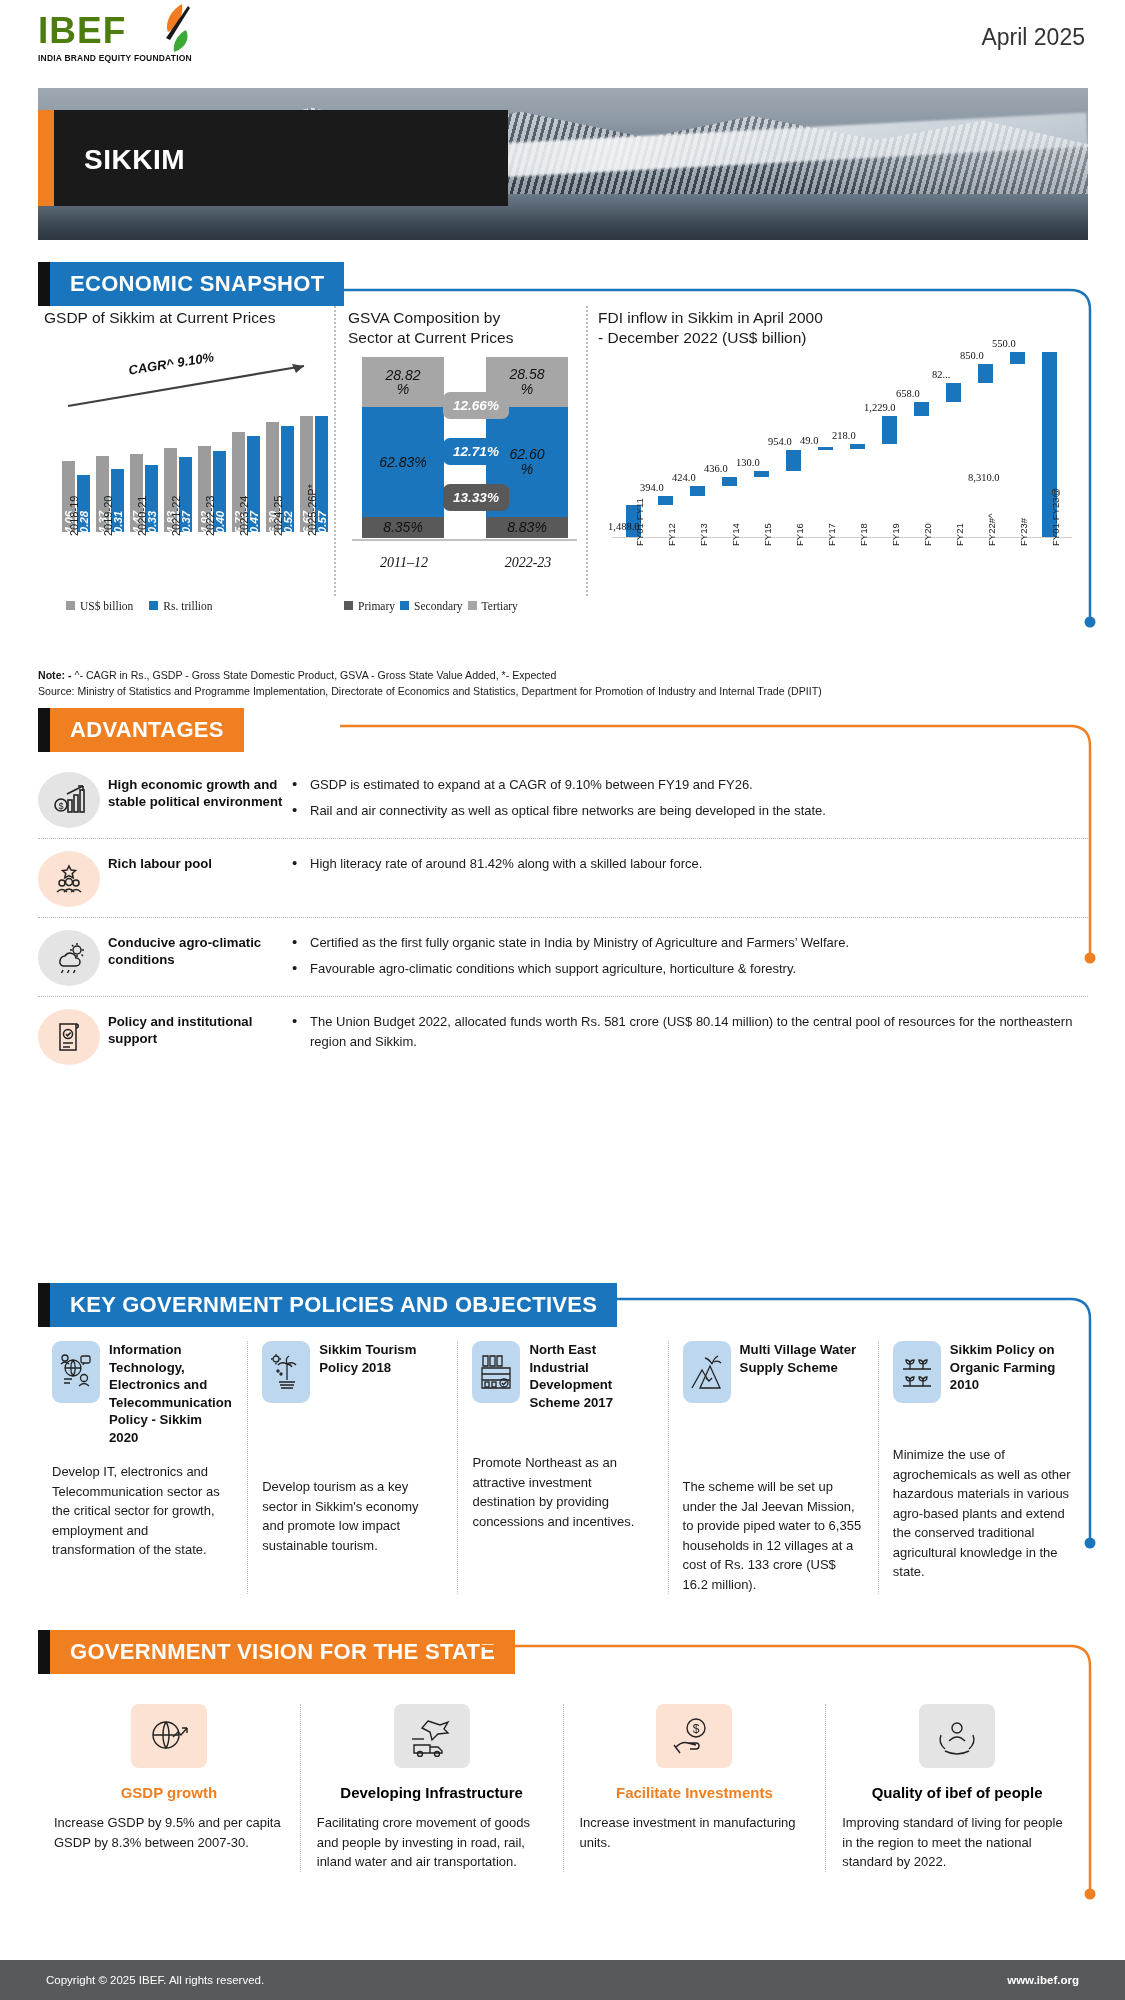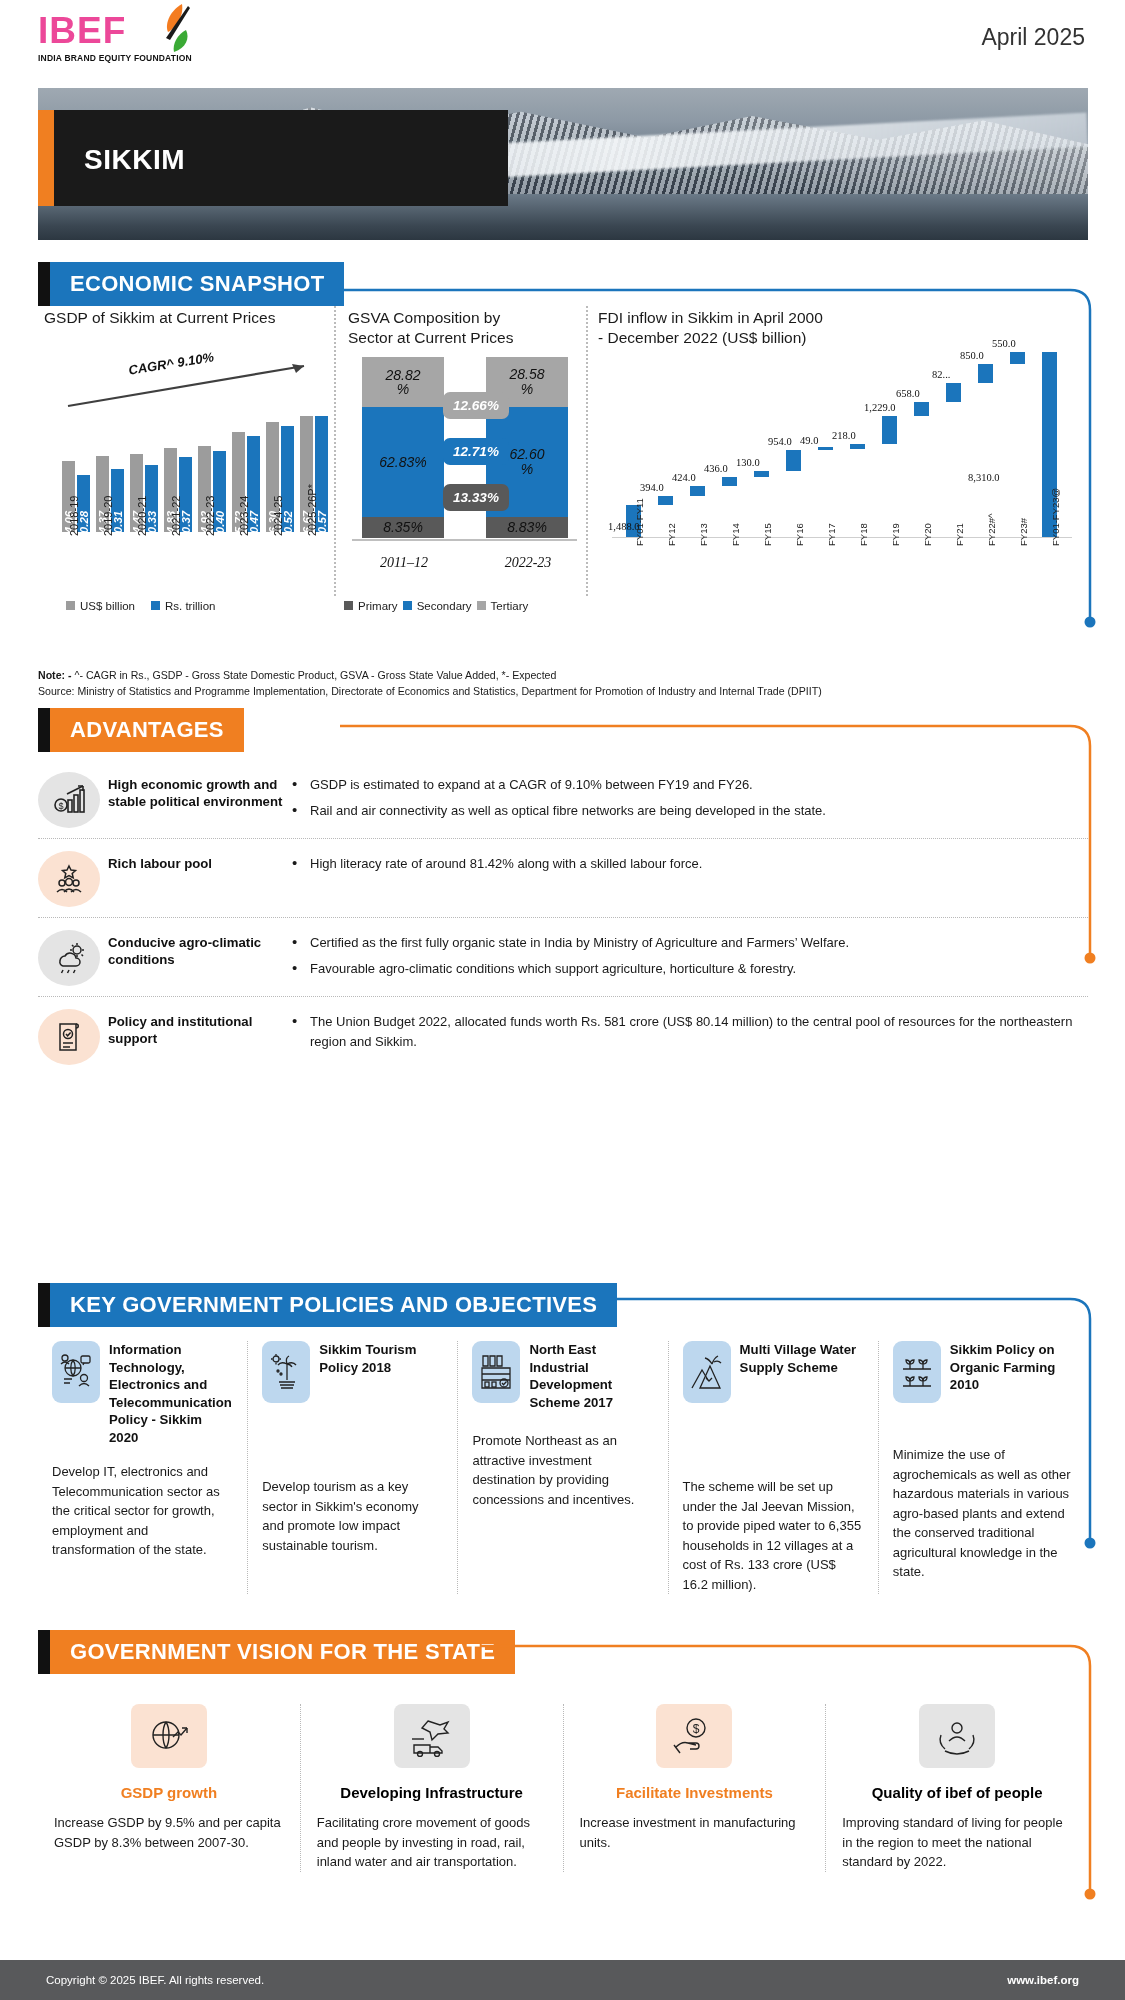--- a/index.html
+++ b/index.html
@@ -6,21 +6,21 @@
   body {
     width: 1125px; height: 2000px;
     background: #ffffff;
     font-family: "Liberation Sans", sans-serif;
     position: relative;
     overflow: hidden;
   }
   
   .header { height: 78px; position: relative; }
   .logo-wrap { position: absolute; left: 38px; top: 10px; width: 200px; }
-  .logo-text { font-size: 37px; font-weight: bold; letter-spacing: 1px; color: #ec4899; font-family: "Liberation Sans", sans-serif; }
+  .logo-text { font-size: 37px; font-weight: bold; letter-spacing: 1px; color: #4d7c0f; font-family: "Liberation Sans", sans-serif; }
   .logo-sub { font-size: 8.5px; letter-spacing: .2px; color: #111; margin-top: 1px; font-weight: 600; }
   .logo-flag { position: absolute; left: 118px; top: -8px; width: 44px; height: 52px; }
   .date { position: absolute; right: 40px; top: 24px; font-size: 23px; color: #333; }
 
   
   .hero { position: absolute; left: 38px; top: 88px; width: 1050px; height: 152px; overflow: hidden; }
   .hero-sky { position:absolute; inset:0;
      background: linear-gradient(180deg,#9fa9b2 0%, #8d99a5 22%, #6f7d8b 45%, #5c6b79 62%, #46535f 78%, #35414c 100%); }
   .hero-mtn { position:absolute; left:0; top:0; width:100%; height:108px;
      background:
@@ -61,21 +61,21 @@
   .bar { position:absolute; bottom:0; width:13px; }
   .bar.grey { background:#9C9C9C; left:0; }
   .bar.blue { background:#1B75BC; left:15px; }
   .bar span { position:absolute; left:50%; bottom:4px; transform:translateX(-50%) rotate(-90deg);
      transform-origin:center; color:#fff; font-size:11.5px; font-weight:bold; font-style:italic; white-space:nowrap; }
   .xlab { position:absolute; top:226px; font-size:11px; color:#222; transform:rotate(-90deg);
      transform-origin:left top; white-space:nowrap; }
   .cagr { position:absolute; left:28px; top:48px; width:250px; height:52px; }
   .cagr-txt { position:absolute; left:62px; top:-2px; font-size:13px; font-weight:bold; font-style:italic; color:#111;
      transform:rotate(-9deg); white-space:nowrap;}
-  .legend { position:absolute; display:flex; gap:16px; align-items:center; font-size:11.5px; color:#222; }
+  .legend { position:absolute; display:flex; gap:16px; align-items:center; font-size:11.5px; color:#222;font-family:Liberation Serif, serif; }
   .legend i { width:9px; height:9px; display:inline-block; margin-right:5px; }
 
   
   #c2 { position:absolute; left:300px; top:48px; width:245px; height:330px; }
   .stack { position:absolute; width:82px; bottom:60px; }
   .seg { width:100%; display:flex; align-items:center; justify-content:center; font-size:14px; color:#111; text-align:center; line-height:1.05; }
   .seg.ter { background:#A6A6A6; }
   .seg.sec { background:#1B75BC; }
   .seg.pri { background:#595959; }
   .pill { position:absolute; left:101px; width:66px; height:27px; border-radius:7px; color:#fff;
@@ -501,21 +501,21 @@
                 <path d="M3 22h28 M3 28h28"></path>
             <rect x="6" y="30" width="4" height="5"></rect>
                 <rect x="13" y="30" width="4" height="5"></rect>
             <circle cx="25" cy="31" r="4"></circle>
                 <path d="M23 31l1.5 1.7 3-3.2"></path>
               </g>
             </svg>
         </div>
         <div class="pol-t">North East Industrial Development Scheme 2017</div>
       </div>
-      <div class="pol-d" style="margin-top:20px;">Promote Northeast as an attractive investment destination by providing concessions and incentives.</div>
+      <div class="pol-d" style="margin-top:42px;">Promote Northeast as an attractive investment destination by providing concessions and incentives.</div>
     </div>
 
     <div class="pol-col">
       <div class="pol-head">
         <div class="pol-ico">
           <svg width="34" height="40" viewBox="0 0 34 40">
               <g fill="none" stroke="#222" stroke-width="1.3">
             <path d="M10 36L20 14l10 22z"></path>
                 <path d="M2 36L12 18l6 10"></path>
             <path d="M22 12q2-6 6-8 M22 12q-3-5-7-6 M24 10q4-2 7 1"></path>

